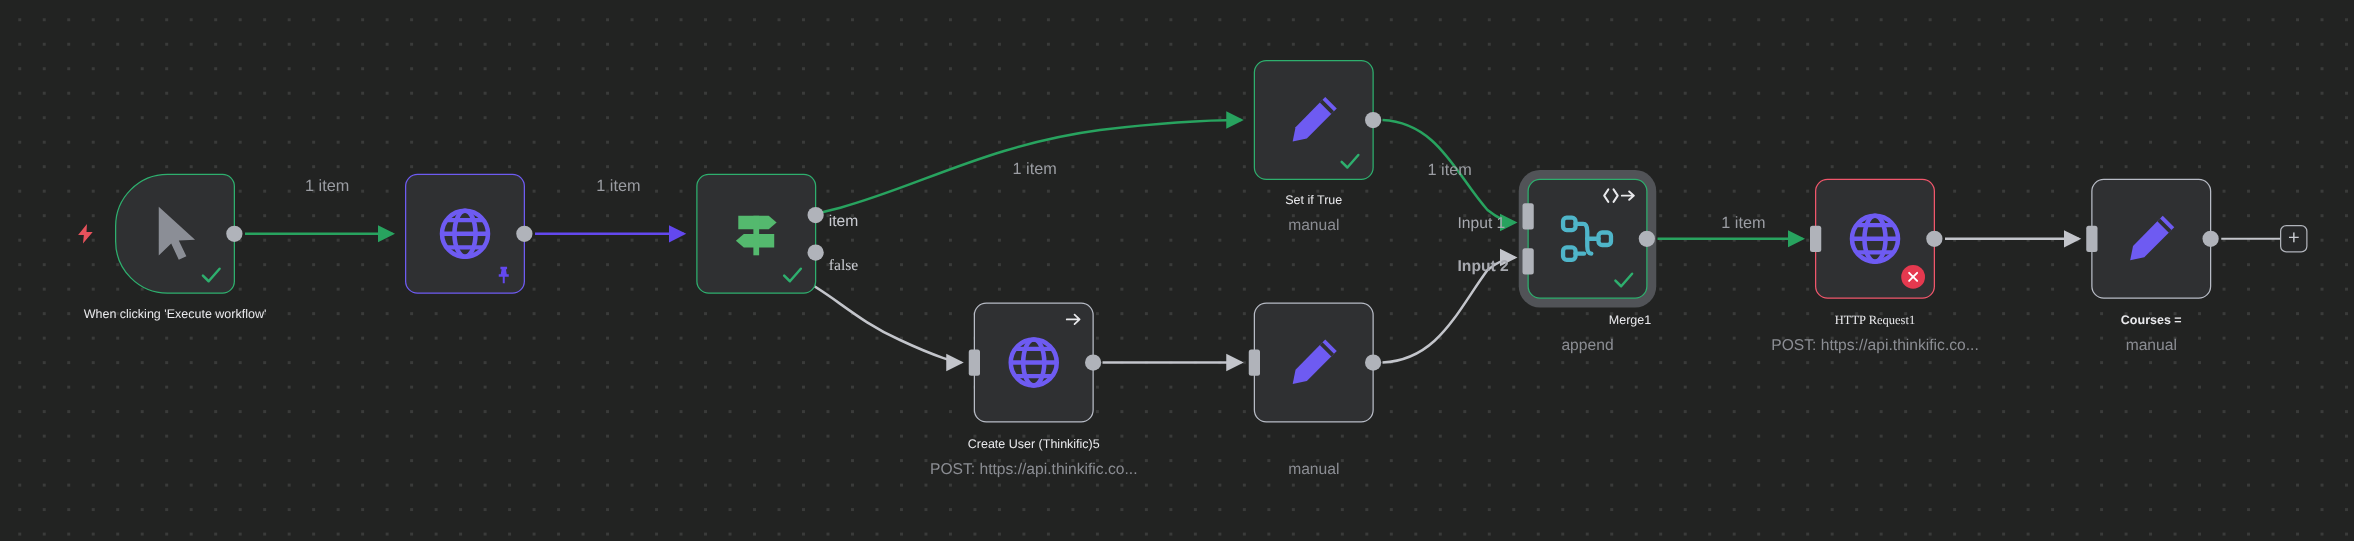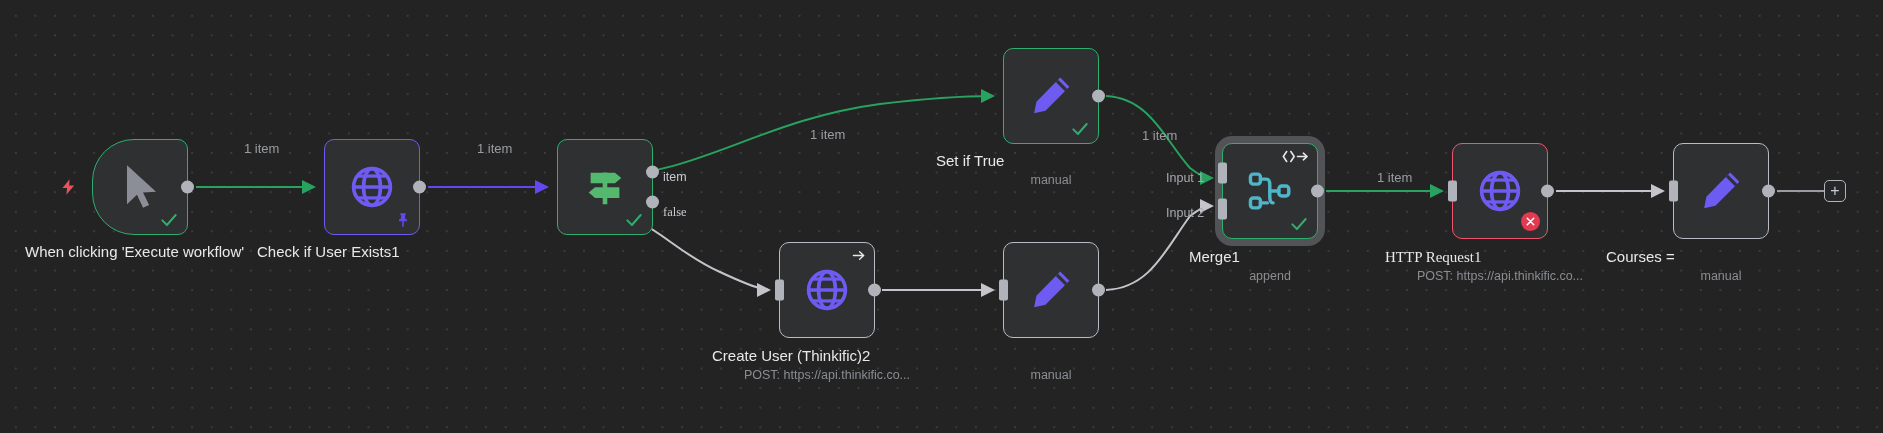--- a/index.html
+++ b/index.html
@@ -37,21 +37,22 @@
 
   
   .node.selected { box-shadow:0 0 0 7px rgba(120,124,132,0.55); }
 
   
   .nlabel {
     position:absolute;
     top:104px; left:50%;
     transform:translateX(-50%);
     width:230px;
-    font-size:15px;
+    text-align:center;
+    font-size:10px;
     line-height:18px;
     color:#e9e9ec;
     white-space:normal;
   }
   .nsub {
     position:absolute;
     left:50%; transform:translateX(-50%);
     width:260px; text-align:center;
     font-size:12.5px; color:#8b8d93;
     white-space:nowrap; overflow:hidden; text-overflow:ellipsis;
@@ -181,21 +182,20 @@
       <ellipse cx="12" cy="12" rx="4.4" ry="9.6" stroke="#6e5bf2" stroke-width="1.9" fill="none"></ellipse>
       <line x1="2.4" y1="12" x2="21.6" y2="12" stroke="#6e5bf2" stroke-width="1.9"></line>
       <line x1="4.2" y1="6.3" x2="19.8" y2="6.3" stroke="#6e5bf2" stroke-width="1.7"></line>
       <line x1="4.2" y1="17.7" x2="19.8" y2="17.7" stroke="#6e5bf2" stroke-width="1.7"></line>
     </svg>
     <svg class="pin" viewBox="0 0 24 24">
       <path d="M8 2 H16 V5 H14.6 L15.6 11 H18 V14 H13.2 V22 H10.8 V14 H6 V11 H8.4 L9.4 5 H8 Z" fill="#6348ef"></path>
     </svg>
     <div class="port-out"></div>
   </div>
-  <div class="nlabel" style="left:372px; top:243px;">Check if User Exists1</div>
 
   <div class="node green" style="left:557px; top:139px;">
     <svg class="icon" viewBox="0 0 24 24">
       <path d="M4.5 4.5 H17.2 L20.5 7.3 L17.2 10.1 H4.5 Z" fill="#54b96e"></path>
       <path d="M19.5 12.1 H6.8 L3.5 14.9 L6.8 17.7 H19.5 Z" fill="#54b96e"></path>
       <rect x="10.8" y="4.5" width="2.4" height="16.5" fill="#54b96e"></rect>
     </svg>
     <svg class="check" viewBox="0 0 24 24">
       <path d="M4 12.5 L9.5 18 L20 6" stroke="#2eaf6e" stroke-width="2.4" fill="none" stroke-linecap="round" stroke-linejoin="round"></path>
     </svg>
@@ -227,21 +227,21 @@
       <line x1="4.2" y1="17.7" x2="19.8" y2="17.7" stroke="#6e5bf2" stroke-width="1.7"></line>
     </svg>
     <div class="corner-badge">
       <svg viewBox="0 0 24 24" style="width:16px;">
         <path d="M3 12 H19 M13 6 L19.5 12 L13 18" stroke="#e9e9ec" stroke-width="2.2" fill="none" stroke-linecap="round" stroke-linejoin="round"></path>
       </svg>
     </div>
     <div class="port-in"></div>
     <div class="port-out"></div>
   </div>
-  <div class="nlabel" style="left:827px; top:347px;">Create User (Thinkific)2</div>
+  <div class="nlabel" style="left:827px; top:347px;">Create User (Thinkific)5</div>
   <div class="nsub" style="left:827px; top:368px;">POST: https://api.thinkific.co...</div>
 
   <div class="node" style="left:1003px; top:242px;">
     <svg class="icon" viewBox="0 0 24 24">
       <path d="M16.8 2.4 L21.6 7.2 L9.1 19.7 L3.2 21 L4.4 15 Z" fill="#6e5bf2"></path>
       <path d="M15.1 4.1 L19.9 8.9" stroke="#2f3032" stroke-width="1.6"></path>
     </svg>
     <div class="port-in"></div>
     <div class="port-out"></div>
   </div>
@@ -264,21 +264,21 @@
       </svg>
     </div>
     <svg class="check" viewBox="0 0 24 24">
       <path d="M4 12.5 L9.5 18 L20 6" stroke="#2eaf6e" stroke-width="2.4" fill="none" stroke-linecap="round" stroke-linejoin="round"></path>
     </svg>
     <div class="port-in i1"></div>
     <div class="port-in i2"></div>
     <div class="port-out"></div>
   </div>
   <div class="ptext gray" style="left:1166px; top:171px;">Input 1</div>
-  <div class="ptext gray" style="left:1166px; top:206px;">Input 2</div>
+  <div class="ptext gray" style="left:1166px; top:206px;font-weight:bold;">Input 2</div>
   <div class="nlabel" style="left:1304px; top:248px;">Merge1</div>
   <div class="nsub" style="left:1270px; top:269px;">append</div>
 
   <div class="node red" style="left:1452px; top:143px;">
     <svg class="icon" viewBox="0 0 24 24">
       <circle cx="12" cy="12" r="9.6" stroke="#6e5bf2" stroke-width="1.9" fill="none"></circle>
       <ellipse cx="12" cy="12" rx="4.4" ry="9.6" stroke="#6e5bf2" stroke-width="1.9" fill="none"></ellipse>
       <line x1="2.4" y1="12" x2="21.6" y2="12" stroke="#6e5bf2" stroke-width="1.9"></line>
       <line x1="4.2" y1="6.3" x2="19.8" y2="6.3" stroke="#6e5bf2" stroke-width="1.7"></line>
       <line x1="4.2" y1="17.7" x2="19.8" y2="17.7" stroke="#6e5bf2" stroke-width="1.7"></line>
@@ -295,18 +295,18 @@
   <div class="nsub" style="left:1500px; top:269px;">POST: https://api.thinkific.co...</div>
 
   <div class="node" style="left:1673px; top:143px;">
     <svg class="icon" viewBox="0 0 24 24">
       <path d="M16.8 2.4 L21.6 7.2 L9.1 19.7 L3.2 21 L4.4 15 Z" fill="#6e5bf2"></path>
       <path d="M15.1 4.1 L19.9 8.9" stroke="#2f3032" stroke-width="1.6"></path>
     </svg>
     <div class="port-in"></div>
     <div class="port-out"></div>
   </div>
-  <div class="nlabel" style="left:1721px; top:248px;">Courses =</div>
+  <div class="nlabel" style="left:1721px; top:248px;font-weight:bold;">Courses =</div>
   <div class="nsub" style="left:1721px; top:269px;">manual</div>
 
   <div class="plus-btn" style="left:1824px; top:180px;">+</div>
 
 </div>
 
 </body></html>

